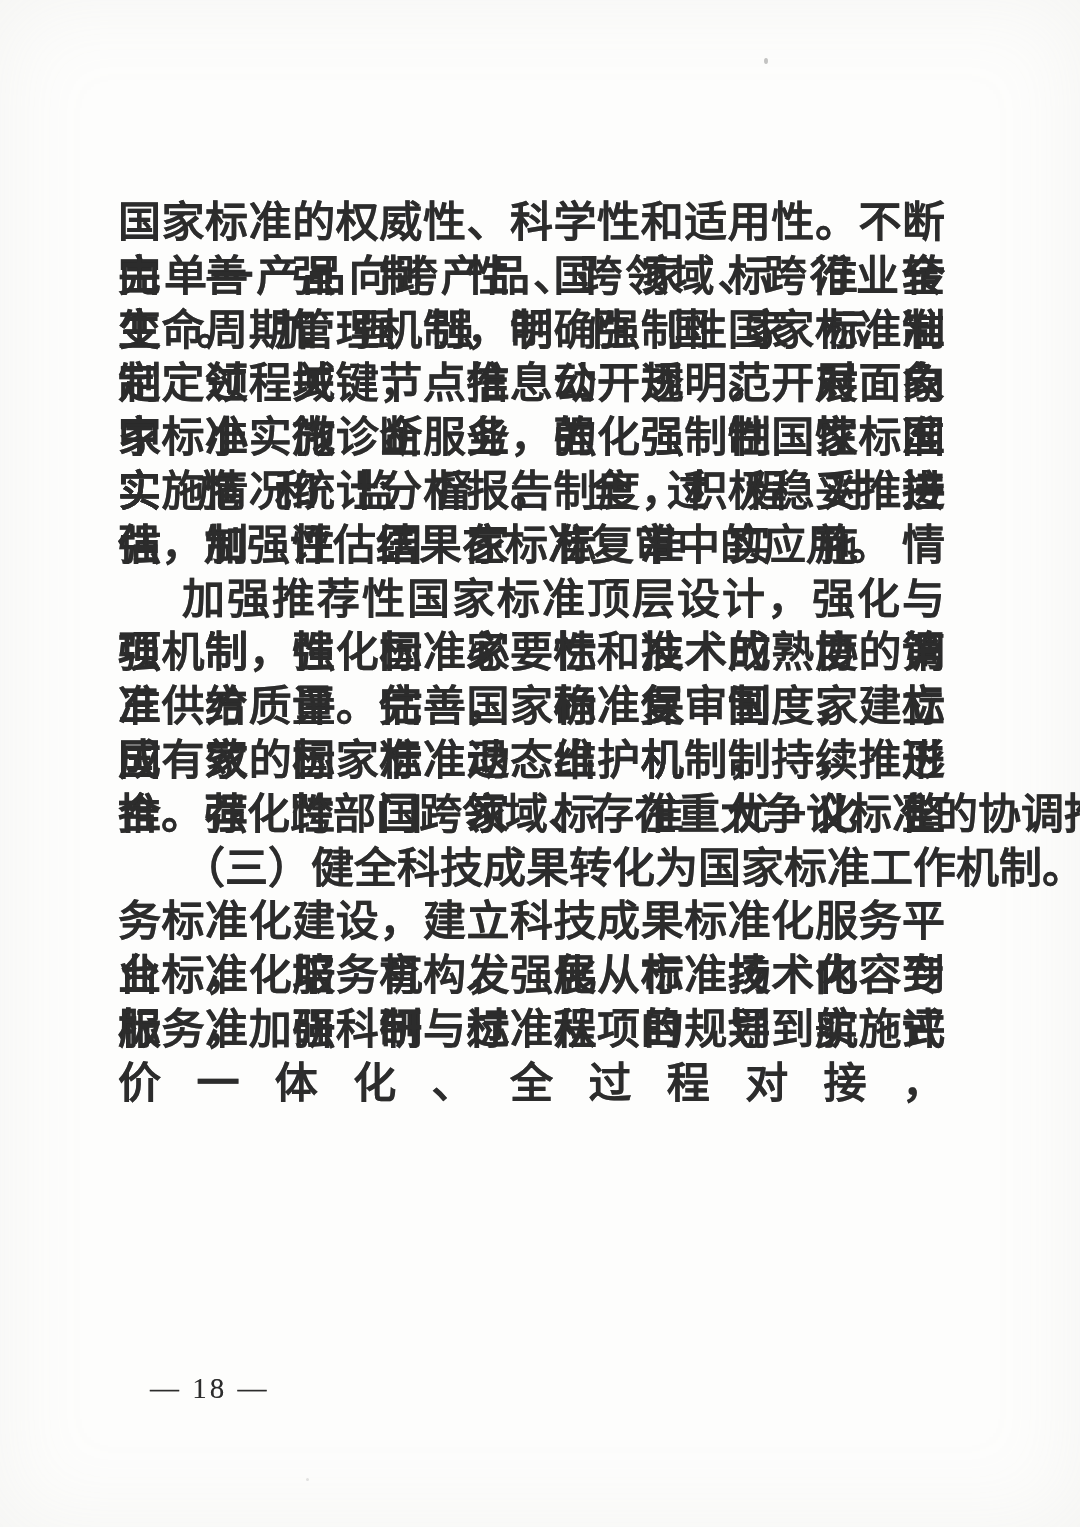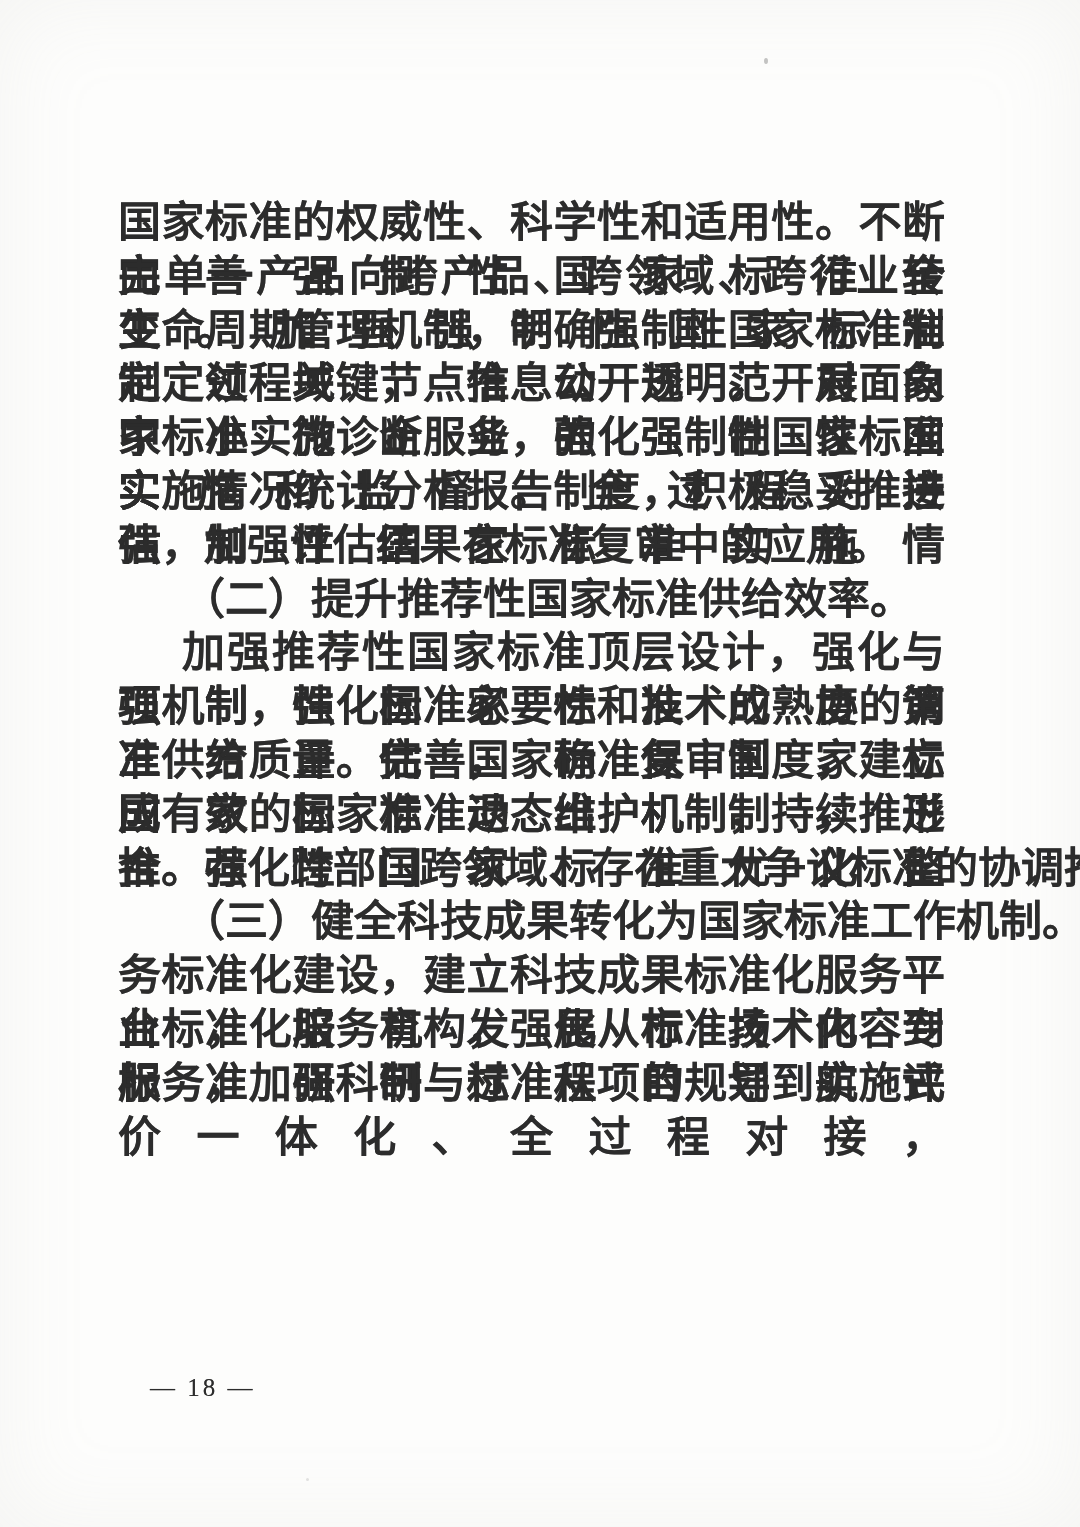--- a/index.html
+++ b/index.html
@@ -43,21 +43,21 @@
   }
   .line.indent {
     text-indent: 64px;
   }
   .page-number {
     position: absolute;
     left: 150px;
     top: 1368px;
     height: 40px;
     line-height: 40px;
-    font-size: 25px;
+    font-size: 29px;
     color: #2c2c2c;
     letter-spacing: 3px;
     text-shadow: 0 0 0.6px rgba(40,40,40,0.55);
   }
   .speck {
     position: absolute;
     border-radius: 50%;
     background: rgba(90,90,90,0.35);
   }
   .speck-1 { left: 764px; top: 58px; width: 4px; height: 6px; }
@@ -72,21 +72,20 @@
 
   <div class="text-block">
 
   <div class="line justify">国家标准的权威性、科学性和适用性。不断完善强制性国家标准全</div>
       <div class="line justify">由单一产品向跨产品、跨领域、跨行业转变。加强强制性国家标准</div>
       <div class="line justify">生命周期管理机制，明确强制性国家标准制定领域，推动规范对象</div>
       <div class="line justify">制定过程关键节点信息公开透明。开展面向中小微企业的强制性国</div>
       <div class="line justify">家标准实施诊断服务，强化强制性国家标准实施和监督。全过程对接</div>
       <div class="line justify">实施情况统计分析报告制度，积极稳妥推进强制性国家标准实施情</div>
       <div class="line">估，加强评估结果在标准复审中的应用。</div>
-      <div class="line indent">（二）提升推荐性国家标准供给效率。</div>
       <div class="line justify indent">加强推荐性国家标准顶层设计，强化与强制性国家标准的协调</div>
       <div class="line justify">项机制，强化标准必要性和技术成熟度的第三方评估，确保国家标</div>
       <div class="line justify">准供给质量。完善国家标准复审制度，建立国家标准退出机制，形</div>
       <div class="line justify">成有效的国家标准动态维护机制，持续推进推荐性国家标准优化整</div>
       <div class="line">合。强化跨部门跨领域、存在重大争议标准的协调推进。</div>
       <div class="line indent">（三）健全科技成果转化为国家标准工作机制。</div>
       <div class="line justify">务标准化建设，建立科技成果标准化服务平台，培育发展市场化专</div>
       <div class="line justify">业标准化服务机构，强化从标准技术内容到标准研制过程的导航式</div>
       <div class="line justify">服务，加强科研与标准从项目规划到实施评价一体化、全过程对接，</div>
     </div>

